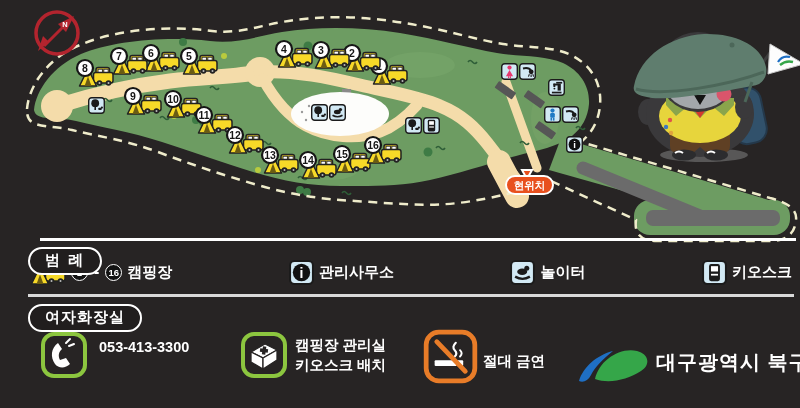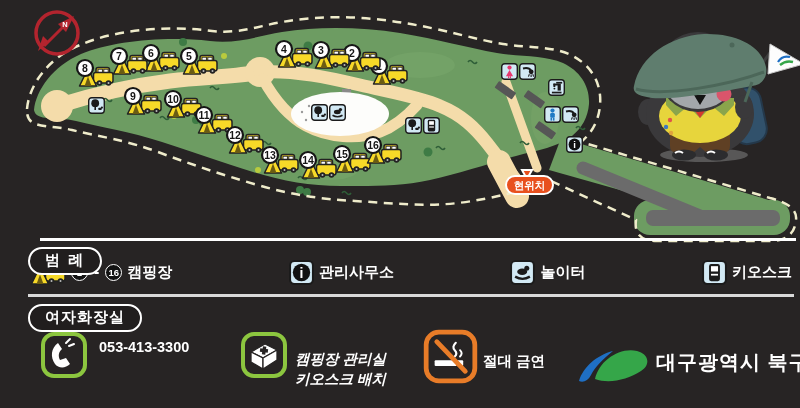--- a/index.html
+++ b/index.html
@@ -41,21 +41,21 @@
     background:#121212;border:1.5px solid #fff;color:#fff;
     font-size:9.5px;font-weight:bold;align-items:center;justify-content:center;
   }
   .dashsep{font-weight:bold;margin:0 1px;}
 
   
   .rule-text{position:absolute;font-size:14.5px;font-weight:bold;line-height:1.35;white-space:nowrap;}
   #phone-icon{position:absolute;left:40px;top:331px;}
   #phone-text{left:99px;top:338px;}
   #firstaid-icon{position:absolute;left:240px;top:331px;}
-  #firstaid-text{left:295px;top:350px;font-style:italic;}
+  #firstaid-text{left:295px;top:336px;}
   #smoking-icon{position:absolute;left:423px;top:329px;}
   #smoking-text{left:483px;top:352px;}
   #org-logo{position:absolute;left:575px;top:339px;}
   #org-text{left:656px;top:349px;font-size:20px;letter-spacing:1px;}
 </style>
 </head>
 <body>
 
 <div class="stage">
 

